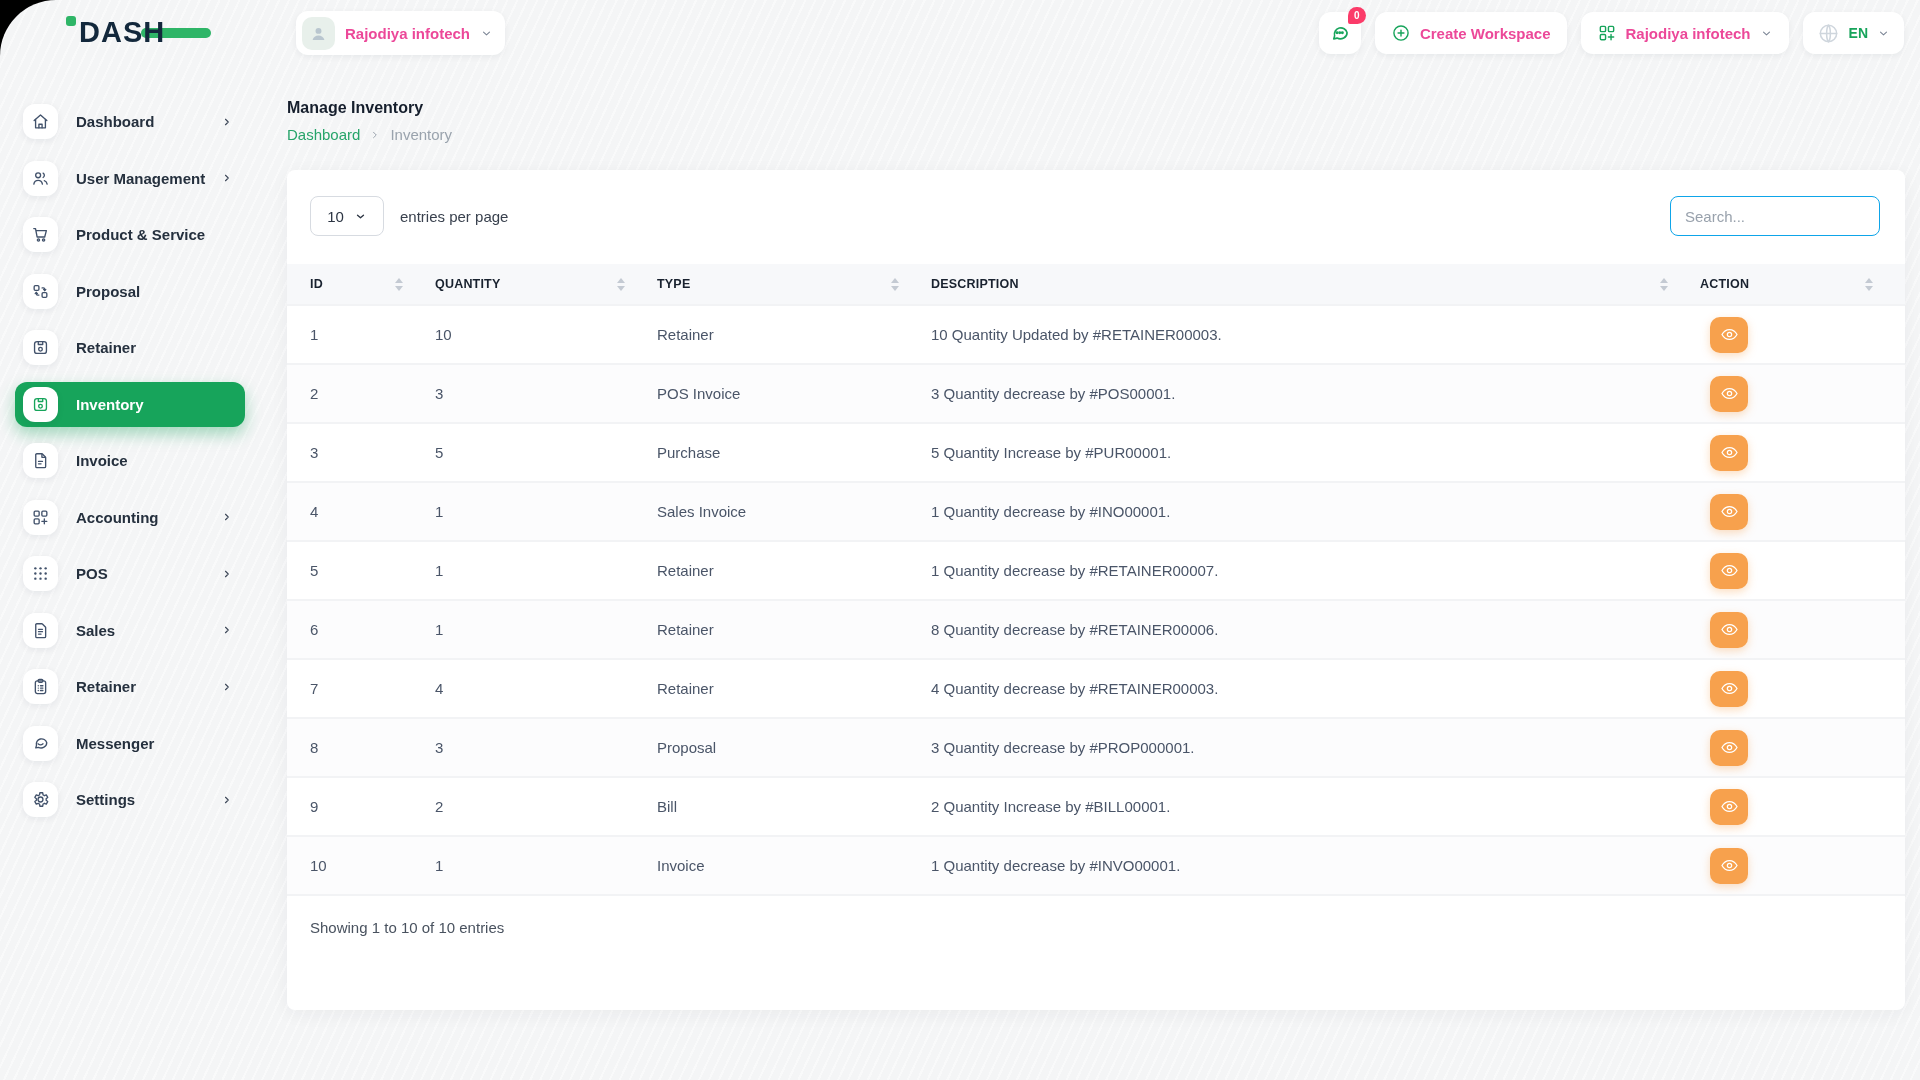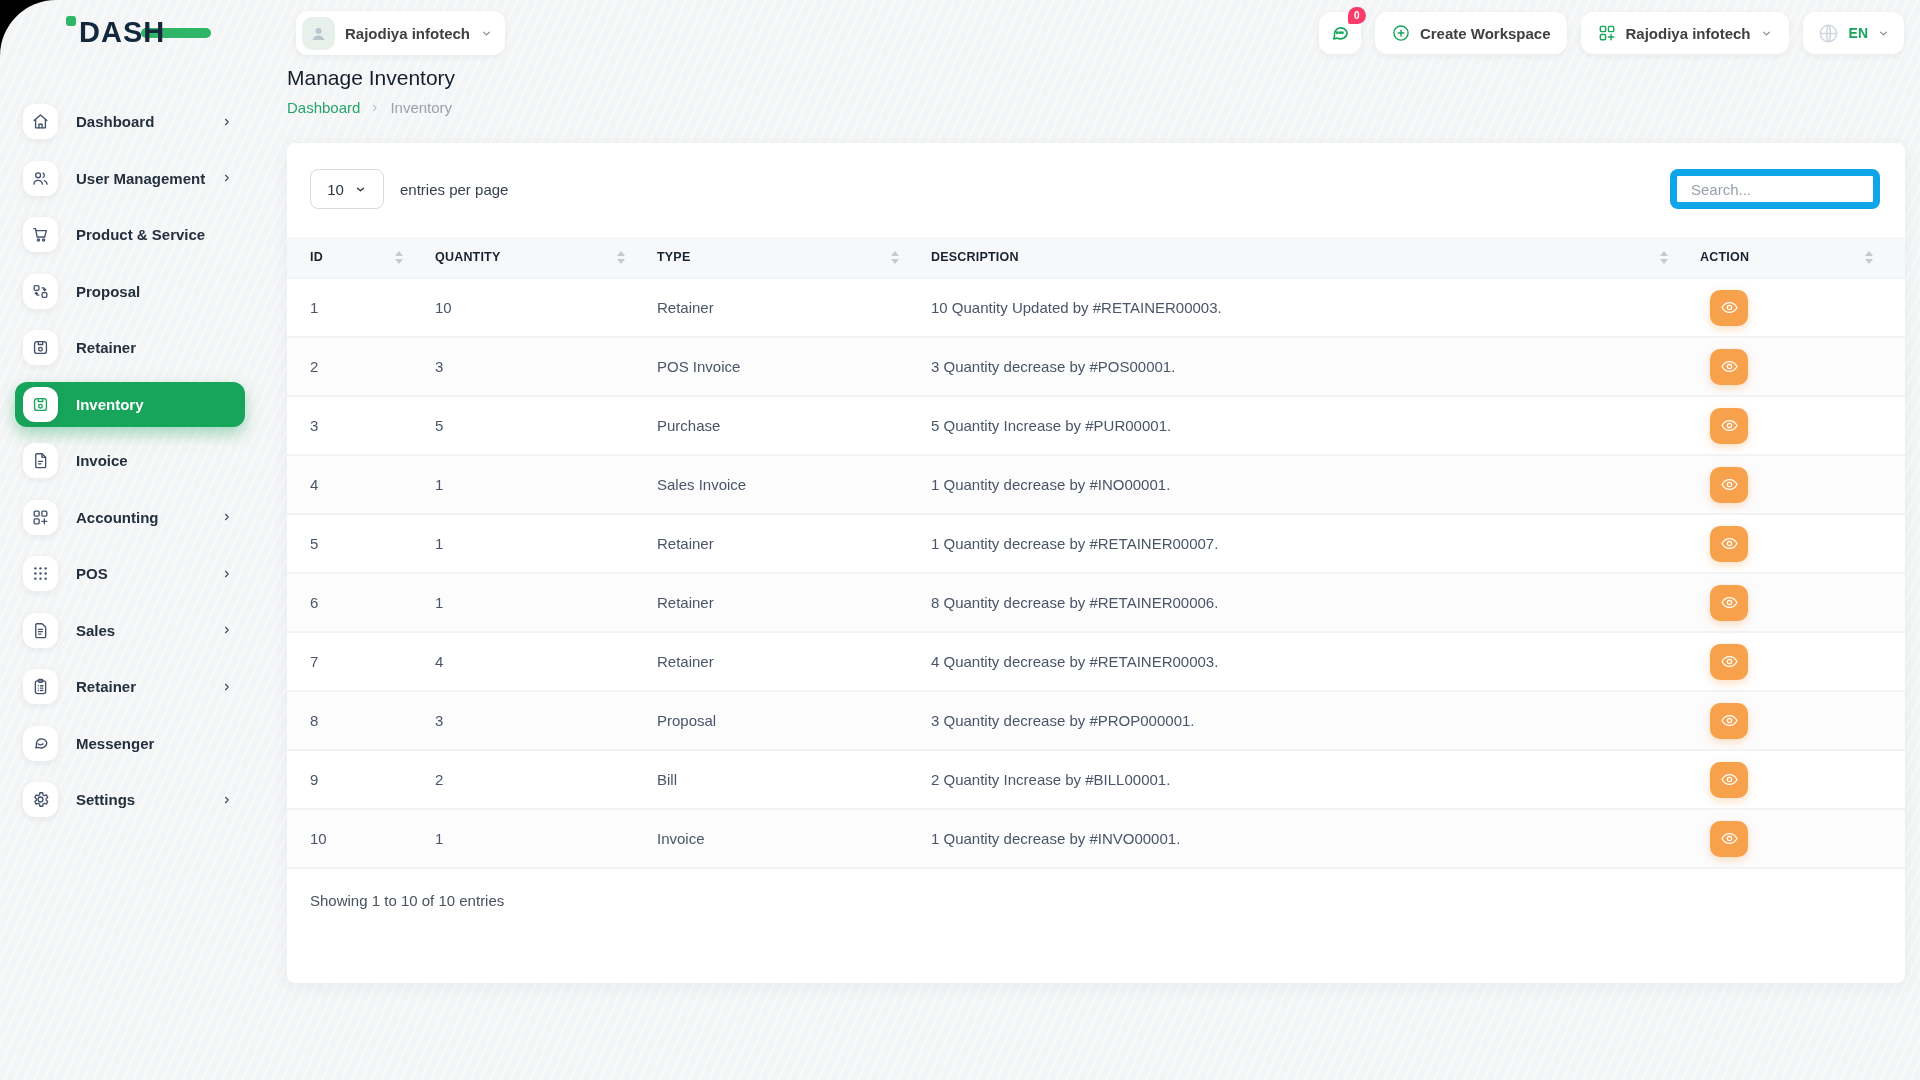--- a/index.html
+++ b/index.html
@@ -18,21 +18,21 @@
   .logo-area { width:260px; flex:0 0 260px; padding-left:66px; display:flex; align-items:center; }
   .logo { position:relative; display:flex; height:34px; cursor:pointer; }
   .logo-dot { width:10px; height:10px; border-radius:3px; background:#2eb567; margin-right:3px; }
   .logo-text { position:relative; z-index:1; font-size:29px; font-weight:900; letter-spacing:1px; color:#13283c; }
   .logo-bar { position:absolute; z-index:0; right:-46px; top:50%; transform:translateY(-50%); width:70px; height:10px; border-radius:5px; background:#2eb567; }
 
   .topbar-main { flex:1; display:flex; align-items:center; padding:0 16px 0 36px; }
   .pill { background:#fff; border-radius:12px; box-shadow:0 2px 6px rgba(25,35,50,.06); display:flex; align-items:center; cursor:pointer; }
   .company-pill { height:44px; padding:5px 12px 5px 6px; gap:10px; }
   .avatar { width:33px; height:33px; border-radius:10px; background:#e8f0eb; display:flex; align-items:center; justify-content:center; }
-  .pill-label { font-size:15px; font-weight:600; color:#404040; }
+  .pill-label { font-size:15px; font-weight:600; color:#ec4899; }
   .topbar-right { margin-left:auto; display:flex; align-items:center; gap:14px; }
   .icon-pill { width:42px; height:42px; justify-content:center; position:relative; }
   .badge { position:absolute; top:-5px; right:-5px; min-width:18px; height:17px; border-radius:9px 9px 9px 2px; background:#fb3b69; color:#fff; font-size:10px; font-weight:700; display:flex; align-items:center; justify-content:center; padding:0 4px; }
   .text-pill { height:42px; padding:0 16px; gap:9px; }
   .lang-pill { height:42px; padding:0 14px; gap:9px; }
   .lang-code { font-size:14px; font-weight:700; color:#17a45b; }
   .chev { display:flex; align-items:center; }
 
   
   .layout { display:flex; height:1014px; }
@@ -40,31 +40,31 @@
   .side-item { height:45px; margin-bottom:11.5px; display:flex; align-items:center; padding:0 12px 0 8px; border-radius:12px; cursor:pointer; }
   .side-icon-box { width:35px; height:35px; border-radius:12px; background:#fff; box-shadow:0 2px 7px rgba(20,30,50,.07); display:flex; align-items:center; justify-content:center; color:#42526b; flex:0 0 35px; }
   .side-label { margin-left:18px; font-size:15px; font-weight:600; color:#25303e; }
   .side-chev { margin-left:auto; color:#3c4657; display:flex; }
   .side-item.active { background:#17a45b; box-shadow:0 7px 16px rgba(23,164,91,.38); }
   .side-item.active .side-icon-box { color:#17a45b; }
   .side-item.active .side-label { color:#fff; }
 
   
   .main { flex:1; padding:0 15px 0 27px; }
-  .page-title { font-size:21px; font-weight:400; color:#151e2c; }
+  .page-title { margin-top:33px; font-size:16px; font-weight:700; color:#151e2c; }
   .breadcrumb { margin-top:9px; display:flex; align-items:center; gap:9px; font-size:15px; }
   .crumb-link { color:#27a46a; font-weight:500; cursor:pointer; }
   .crumb-sep { color:#9aa3ad; display:flex; }
   .crumb-current { color:#9aa3ad; }
 
   .card { margin-top:27px; width:1618px; height:840px; background:#fff; border-radius:8px; box-shadow:0 4px 18px rgba(30,40,60,.05); }
   .card-controls { display:flex; align-items:center; padding:26px 25px 0 23px; }
   .page-size { width:74px; height:40px; border:1px solid #d7dbe1; border-radius:8px; background:#fff; display:flex; align-items:center; justify-content:center; gap:10px; font-size:15px; color:#2c3543; cursor:pointer; }
   .entries-label { margin-left:16px; font-size:15px; color:#39414e; }
-  .search-input { margin-left:auto; width:210px; height:40px; border:7px solid #0ea5e9; border-radius:8px; padding:0 14px; font-size:15px; color:#39414e; font-family:inherit; outline:none; background:#fff; }
+  .search-input { margin-left:auto; width:210px; height:40px; border:1px solid #0ea5e9; border-radius:8px; padding:0 14px; font-size:15px; color:#39414e; font-family:inherit; outline:none; background:#fff; }
   .search-input::placeholder { color:#98a1ac; }
 
   table.inv { width:100%; border-collapse:collapse; table-layout:fixed; margin-top:28px; }
   .inv th { background:#f7f8fa; height:41px; text-align:left; font-size:12.5px; font-weight:700; color:#19222f; letter-spacing:.2px; cursor:pointer; }
   .th-inner { display:flex; align-items:center; justify-content:space-between; padding-right:32px; }
   .inv th.c-id .th-inner { padding-left:23px; }
   .sort { display:flex; flex-direction:column; gap:3px; }
   .sort i { width:0; height:0; border-left:4px solid transparent; border-right:4px solid transparent; }
   .sort .up { border-bottom:5px solid #c4cad3; }
   .sort .down { border-top:5px solid #c4cad3; }

